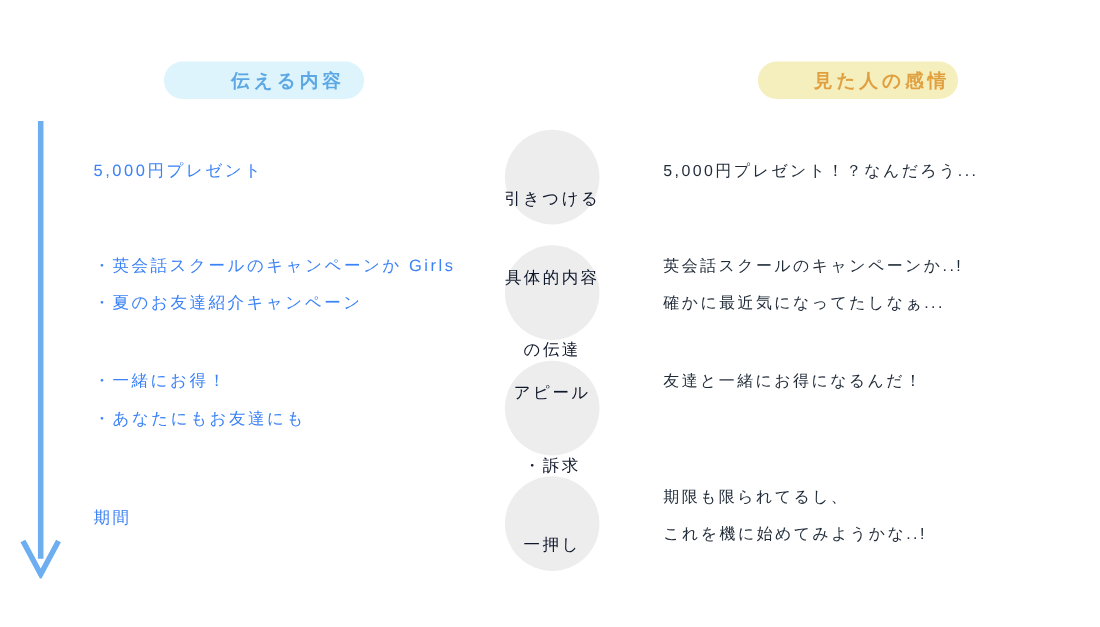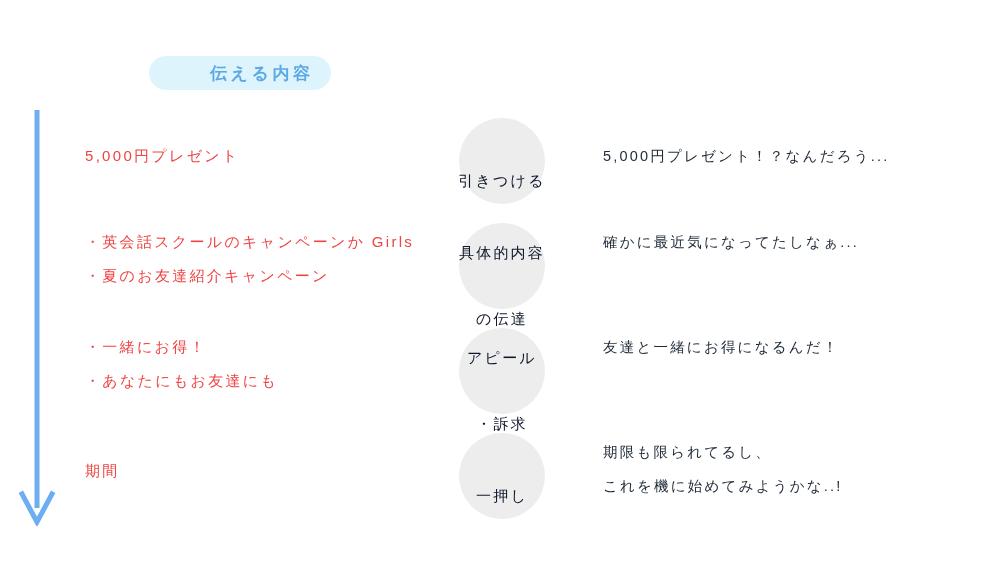--- a/index.html
+++ b/index.html
@@ -66,21 +66,21 @@
     left: 0;
     width: 1000px;
   }
   .col-left {
     position: absolute;
     left: 85px;
     width: 350px;
     font-size: 15px;
     letter-spacing: 2.3px;
     line-height: 34px;
-    color: #ef4444;
+    color: #3b82f6;
     white-space: nowrap;
   }
   .col-right {
     position: absolute;
     left: 603px;
     width: 390px;
     font-size: 14.5px;
     letter-spacing: 2.2px;
     line-height: 34px;
     color: #1f2a37;
@@ -131,20 +131,23 @@
   .row-4 .col-right { top: 2px; }
 </style>
 </head>
 <body>
 
 <div id="stage">
 
   <div class="badge badge-left">
     <span>伝える内容</span>
   </div>
+  <div class="badge badge-right">
+    <span>見た人の感情</span>
+  </div>
 
   <div class="arrow">
     <svg width="40" height="416" viewBox="0 0 40 416" aria-hidden="true">
       <line x1="19" y1="0" x2="19" y2="398" stroke="#6CAEF0" stroke-width="5"></line>
       <polyline points="4,384 19,412 34,384" fill="none" stroke="#6CAEF0" stroke-width="5" stroke-linecap="square" stroke-linejoin="miter"></polyline>
     </svg>
   </div>
 
   <div class="row row-1">
     <div class="col-left">
@@ -161,20 +164,21 @@
   <div class="row row-2">
     <div class="col-left">
       <div>・英会話スクールのキャンペーンか Girls</div>
       <div>・夏のお友達紹介キャンペーン</div>
     </div>
     <div class="circle">
       <div class="cline">具体的内容</div>
       <div class="cline">の伝達</div>
     </div>
     <div class="col-right">
+      <div>英会話スクールのキャンペーンか..!</div>
       <div>確かに最近気になってたしなぁ...</div>
     </div>
   </div>
 
   <div class="row row-3">
     <div class="col-left">
       <div>・一緒にお得！</div>
       <div>・あなたにもお友達にも</div>
     </div>
     <div class="circle">

